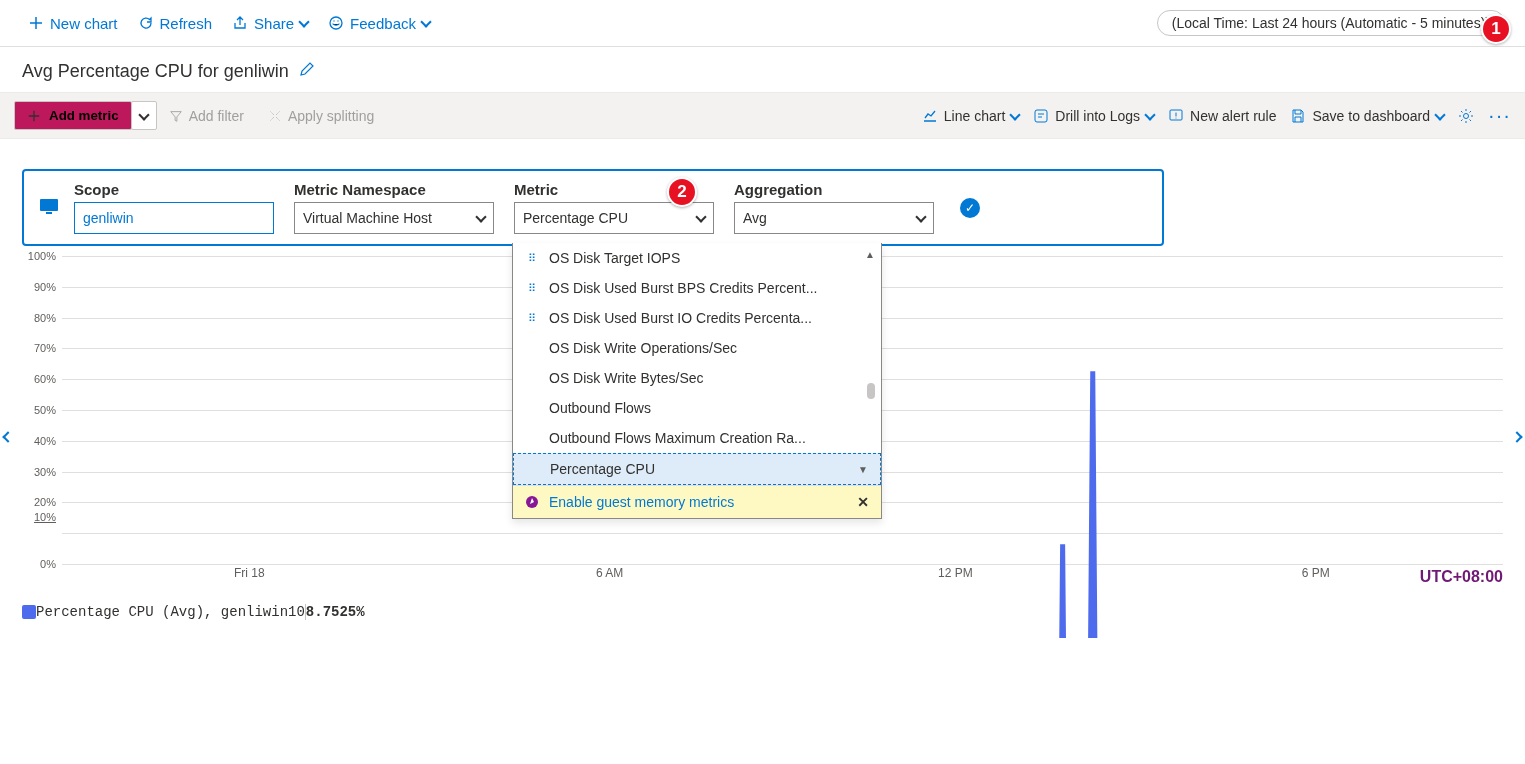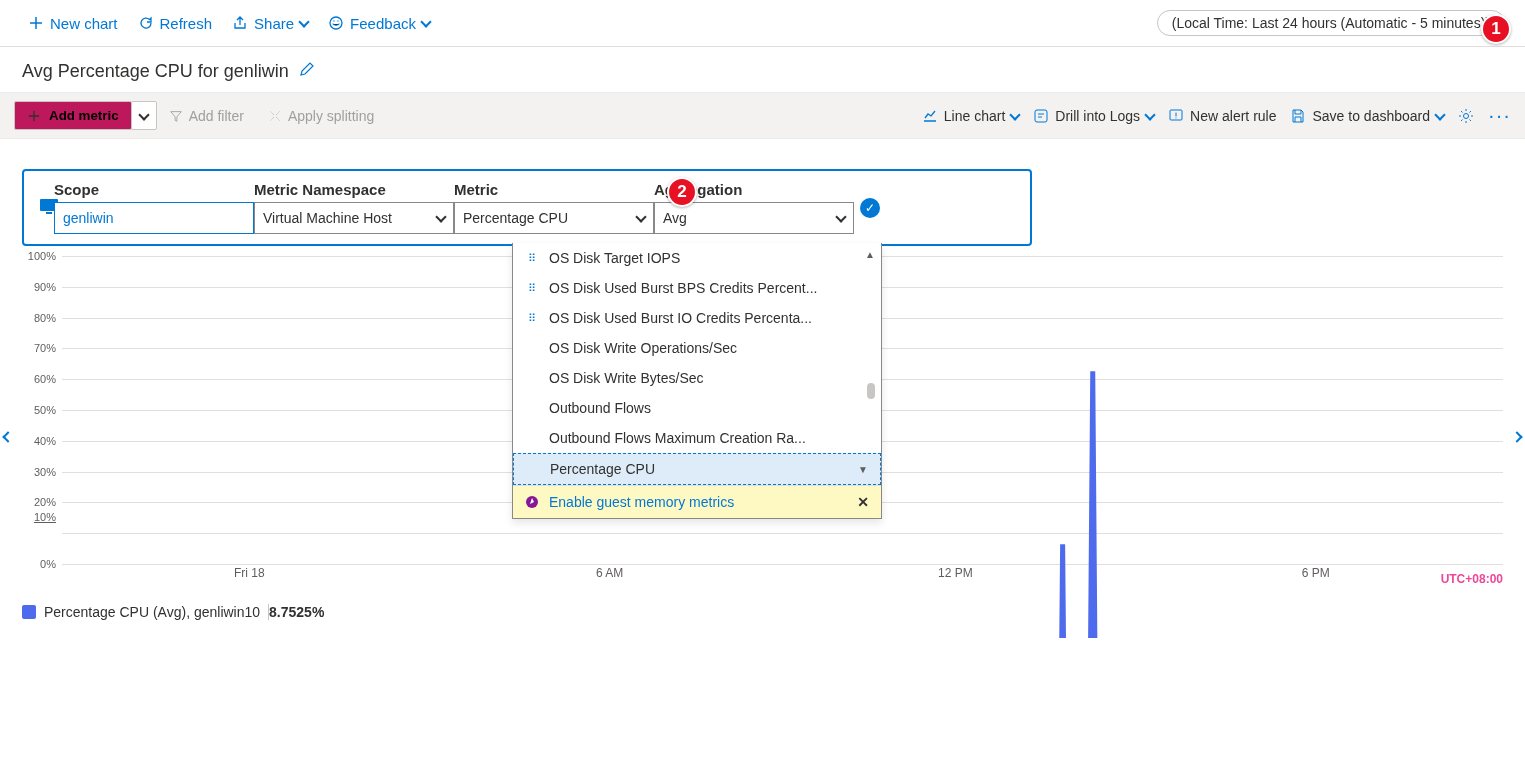--- a/index.html
+++ b/index.html
@@ -11,21 +11,21 @@
 .chart-title-row { display: flex; align-items: center; gap: 10px; padding: 14px 22px 10px; font-size: 18px; }
 .edit-icon { color: #0078d4; cursor: pointer; }
 .action-bar { display: flex; align-items: center; background: #f3f2f1; padding: 8px 14px; border-top: 1px solid #edebe9; border-bottom: 1px solid #edebe9; }
 .pill-btn { display: inline-flex; align-items: center; gap: 8px; background: #be185d; border: 1px solid #c8c6c4; padding: 6px 12px; font-weight: 600; cursor: pointer; border-radius: 2px; }
 .pill-caret { border-left: 1px solid #c8c6c4; margin-left: -1px; padding: 6px 8px; background: #fff; cursor: pointer; }
 .disabled-btn { color: #a19f9d; display: inline-flex; align-items: center; gap: 6px; padding: 6px 12px; cursor: default; }
 .right-actions { margin-left: auto; display: flex; align-items: center; gap: 14px; }
 .link-btn { display: inline-flex; align-items: center; gap: 6px; color: #323130; cursor: pointer; }
 .link-btn svg { color: #0078d4; }
 .caret-blue { color: #0078d4; }
-.metric-picker { position: relative; margin: 30px 22px 10px; border: 2px solid #0078d4; border-radius: 4px; padding: 10px 14px; display: flex; align-items: flex-end; width: 1010px; }
+.metric-picker { position: relative; margin: 30px 22px 10px; border: 2px solid #0078d4; border-radius: 4px; padding: 10px 14px; display: flex; gap: 20px; align-items: flex-end; width: 1142px; }
 .mp-icon { align-self: center; margin-right: -6px; color: #0078d4; }
 .mp-group { display: flex; flex-direction: column; gap: 4px; }
 .mp-label { font-weight: 600; font-size: 15px; }
 .mp-input, .mp-select { border: 1px solid #8a8886; padding: 4px 8px; height: 32px; font-size: 14px; background: #fff; }
 .mp-input.scope { color: #0078d4; border-color: #0078d4; width: 200px; }
 .mp-select { display: flex; align-items: center; justify-content: space-between; gap: 8px; cursor: pointer; }
 .ns-select { width: 200px; }
 .metric-select { width: 200px; }
 .agg-select { width: 200px; }
 .check-badge { background: #0078d4; color: #fff; border-radius: 50%; width: 20px; height: 20px; display: flex; align-items: center; justify-content: center; font-size: 12px; align-self: center; margin-left: 6px; }
@@ -36,26 +36,26 @@
 .dd-enable .close { margin-left: auto; color: #323130; font-weight: bold; cursor: pointer; }
 .dd-scroll-up, .dd-scroll-down { position: absolute; right: 6px; color: #605e5c; font-size: 10px; }
 .dd-scroll-up { top: 6px; }
 .dd-scroll-track { position: absolute; right: 6px; top: 140px; width: 8px; height: 16px; background: #c8c6c4; border-radius: 4px; }
 .chart-area { position: relative; margin: 10px 22px 0; height: 330px; }
 .y-axis { position: absolute; left: 0; top: 0; bottom: 22px; width: 48px; }
 .y-tick { position: absolute; left: 0; font-size: 11px; color: #605e5c; text-align: right; width: 34px; }
 .grid-line { position: absolute; left: 40px; right: 0; height: 1px; background: #e1dfdd; }
 .x-labels { position: absolute; left: 40px; right: 0; bottom: 0; height: 20px; }
 .x-tick { position: absolute; font-size: 12px; color: #605e5c; transform: translateX(-50%); }
-.tz-label { position: absolute; right: 0; bottom: 0; font-size: 12px; font-weight: 600; color: #ec4899; }
+.tz-label { position: absolute; right: 0; bottom: 0; font-size: 16px; font-weight: 600; color: #701a75; }
 .plot-svg { position: absolute; left: 40px; right: 0; top: 0; bottom: 22px; }
 .nav-chev { position: absolute; top: 50%; color: #0078d4; cursor: pointer; font-size: 22px; }
 .nav-chev.left { left: -18px; }
 .nav-chev.right { right: -18px; }
-.legend { display: flex; align-items: center; gap: 8px; margin: 18px 22px; }
+.legend { display: flex; align-items: center; margin: 18px 22px; font-family: Liberation Mono, monospace; }
 .legend-swatch { width: 14px; height: 14px; background: #4f6bed; border-radius: 2px; }
 .legend-val { border-left: 1px solid #c8c6c4; font-weight: 600; }
 .callout { position: absolute; background: #e81123; color: #fff; border-radius: 50%; width: 30px; height: 30px; display: flex; align-items: center; justify-content: center; font-weight: 700; font-size: 17px; border: 2px solid #fff; box-shadow: 0 1px 3px rgba(0,0,0,0.3); z-index: 20; }
 .chev { border: solid currentColor; border-width: 0 2px 2px 0; display: inline-block; padding: 3px; }
 .chev.down { transform: rotate(45deg); margin-bottom: 2px; }
 .chev.right-c { transform: rotate(-45deg); }
 .chev.left-c { transform: rotate(135deg); }
 .sparkle-icon { width: 14px; height: 14px; display: inline-flex; align-items: center; justify-content: center; font-size: 11px; color: #0078d4; }
 </style>
 </head>

